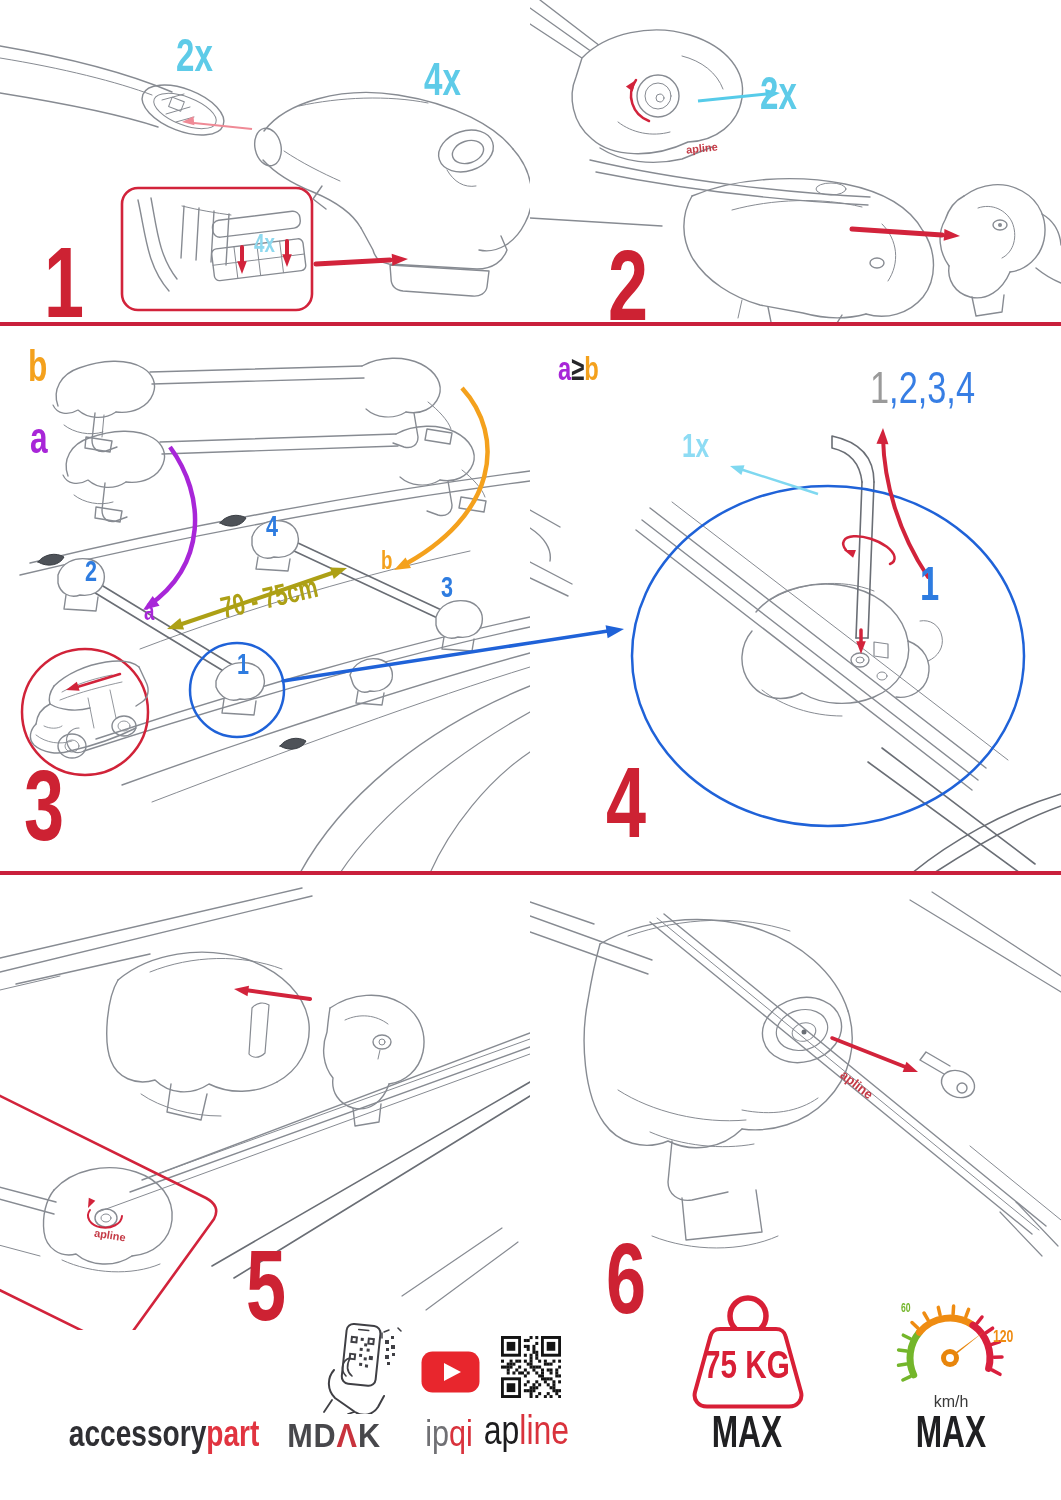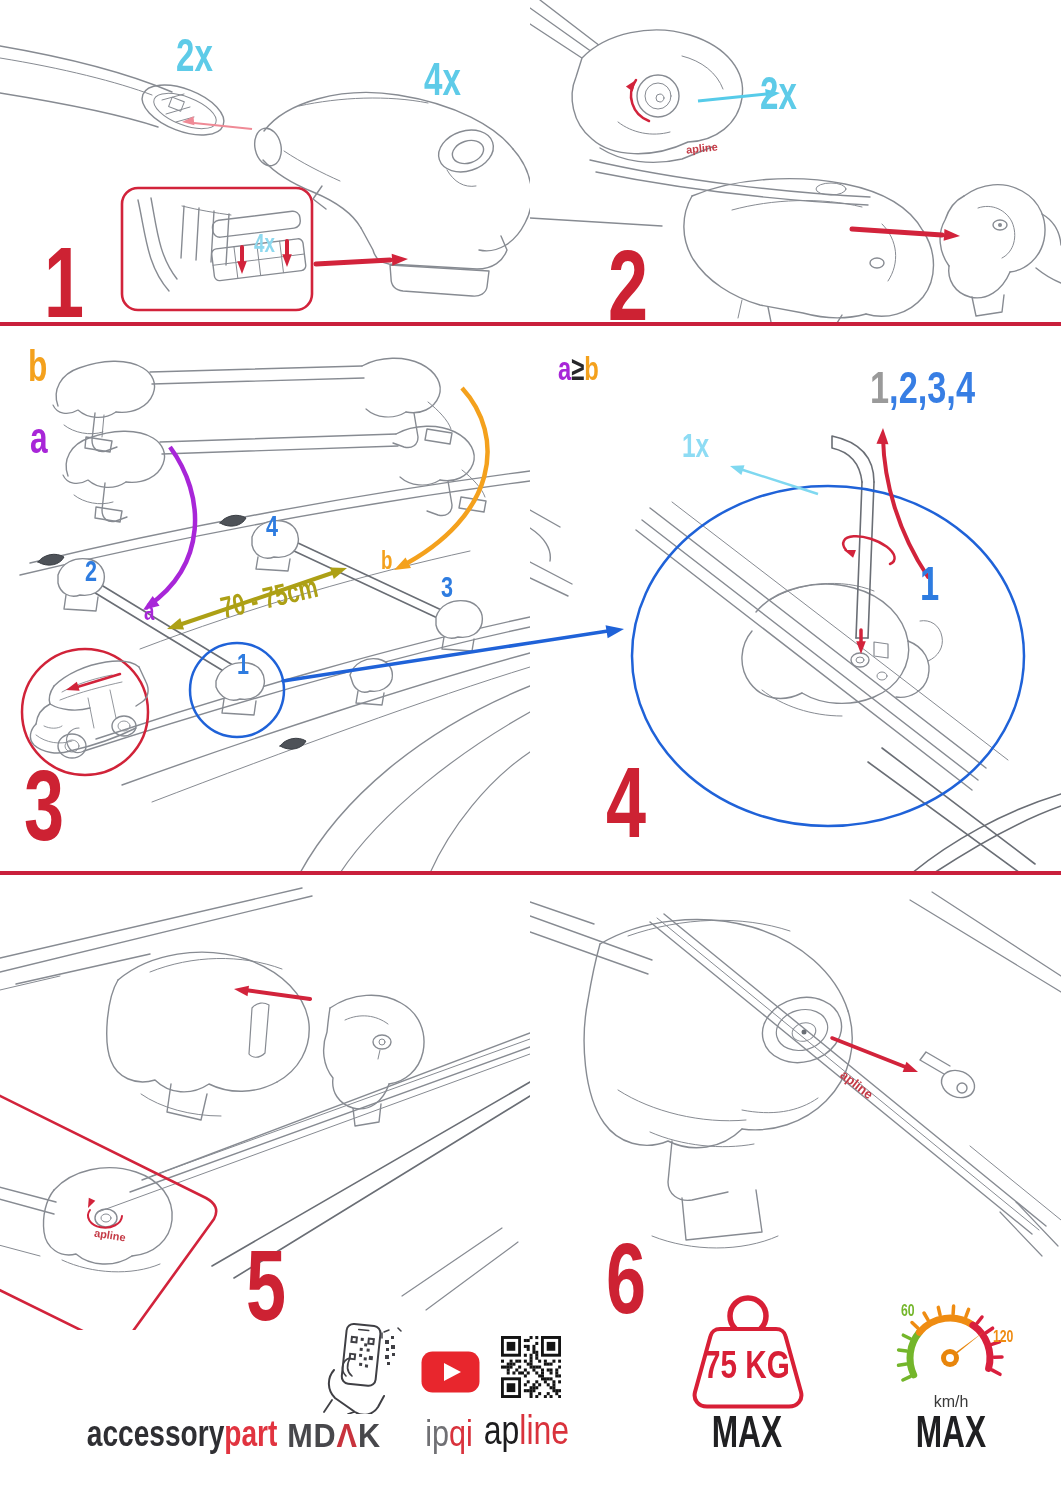--- a/index.html
+++ b/index.html
@@ -255,21 +255,21 @@
     <path d="M360,234 A27,12 20 1 0 316,220" class="red" stroke-width="2.5"></path>
     <use href="#ah" transform="translate(314,220) rotate(200) scale(0.7)" fill="#d2233b"></use>
     <path d="M331,300 L331,314" class="red" stroke-width="3.5"></path>
     <use href="#ah" transform="translate(331,324) rotate(90) scale(0.8)" fill="#d2233b"></use>
     <path d="M398,247 C368,202 354,152 353,108" class="red" stroke-width="4"></path>
     <use href="#ah" transform="translate(353,98) rotate(-88)" fill="#d2233b"></use>
     <path d="M288,164 L210,139" stroke="#7fd8f0" stroke-width="2.5" fill="none"></path>
     <use href="#ah" transform="translate(200,136) rotate(-162) scale(0.85)" fill="#7fd8f0"></use>
   </svg>
   <div class="lab" style="left:558px;top:352px;font-size:33px;font-weight:700"><span class="cond"><span style="color:#a826d8">a</span><span style="color:#26262a">≥</span><span style="color:#f4a11d">b</span></span></div>
-  <div class="lab" style="left:870px;top:366px;font-size:44px;font-weight:700"><span class="cond" style="transform:scaleX(0.78)"><span style="color:#9a9a9a">1</span><span style="color:#377ee4">,2,3,4</span></span></div>
+  <div class="lab" style="left:870px;top:366px;font-size:44px;font-weight:400"><span class="cond" style="transform:scaleX(0.78)"><span style="color:#9a9a9a">1</span><span style="color:#377ee4">,2,3,4</span></span></div>
   <div class="lab" style="left:682px;top:428px;font-size:34px;font-weight:600;color:#8edcf4"><span class="cond">1x</span></div>
   <div class="lab" style="left:920px;top:560px;font-size:48px;font-weight:700;color:#2e7ce0"><span class="cond">1</span></div>
   <div class="lab" style="left:606px;top:752px"><span class="cond stepnum">4</span></div>
 
   <div class="divider" style="top:871px"></div>
 
   <svg class="abs" style="left:0;top:880px" width="530" height="450" viewBox="0 0 530 450">
     <g class="ln">
       <path d="M0,78 L302,8 M0,92 L312,16 M16,104 L150,74"></path>
       <path d="M0,110 L60,96" stroke-width="1"></path>
@@ -337,21 +337,21 @@
       </g>
       <path d="M470,332 L512,376 M486,322 L528,366" stroke-width="1.2"></path>
       <path d="M440,266 L531,340" stroke-width="1"></path>
     </g>
     <path d="M302,158 L378,188" class="red" stroke-width="3.5"></path>
     <use href="#ah" transform="translate(388,192) rotate(21) scale(0.9)" fill="#d2233b"></use>
   </svg>
   <div class="lab" style="left:838px;top:1078px;font-size:13px;font-weight:700;color:#c43a46;transform:rotate(38deg)"><span>apline</span></div>
   <div class="lab" style="left:606px;top:1228px"><span class="cond stepnum">6</span></div>
 
-  <div class="lab" style="left:24px;top:1416px;width:280px;text-align:right"><span class="cond condC" style="font-size:36px;font-weight:600;transform:scaleX(0.78)"><span style="color:#2f2f33">accessory</span><span style="color:#e13440">part</span></span></div>
+  <div class="lab" style="left:24px;top:1416px;width:280px;text-align:center"><span class="cond condC" style="font-size:36px;font-weight:600;transform:scaleX(0.78)"><span style="color:#2f2f33">accessory</span><span style="color:#e13440">part</span></span></div>
 
   <svg class="abs" style="left:322px;top:1322px" width="80" height="92" viewBox="0 0 80 92">
     <g stroke="#3f3f44" stroke-width="2" fill="none" stroke-linecap="round" stroke-linejoin="round">
       <g transform="rotate(6 40 34)">
         <rect x="22" y="3" width="34" height="60" rx="7" fill="#fff"></rect>
         <path d="M34,8 L44,8" stroke-width="1.6"></path>
         <g fill="#3f3f44" stroke="none">
           <rect x="27" y="15" width="7" height="7"></rect>
             <rect x="29" y="17" width="3" height="3" fill="#fff"></rect>
           <rect x="44" y="15" width="7" height="7"></rect>
@@ -533,18 +533,18 @@
     </g>
     <g stroke-width="3.5" stroke-linecap="round">
       <path d="M18.1,80.6 L10.9,84.0 M14.4,68.1 L6.5,69.2 M14.5,55.1 L6.6,53.9 M18.4,42.7 L11.3,39.2" stroke="#74b62b"></path>
       <path d="M25.8,32.0 L20.0,26.5 M36,23.9 L32,17 M48.1,19.1 L46.3,11.4 M61.1,18.1 L61.6,10.1 M73.8,20.9 L76.6,13.4" stroke="#ef8c12"></path>
       <path d="M85.1,27.3 L90.0,21.0 M94.0,36.8 L100.6,32.2 M99.8,48.4 L107.5,45.9 M102,61.2 L110,61.1 M100.3,74.1 L108,78.3" stroke="#d91f3d"></path>
     </g>
     <polygon points="55.5,65.2 60.5,58.8 92.7,34.9" fill="#e8860c"></polygon>
     <circle cx="58" cy="62" r="9" fill="#e8860c"></circle>
       <circle cx="58" cy="62" r="4" fill="#fff"></circle>
   </svg>
-  <div class="lab" style="left:901px;top:1302px;font-size:17px;font-weight:700;color:#74b62b"><span class="cond">60</span></div>
+  <div class="lab" style="left:901px;top:1302px;font-size:12px;font-weight:700;color:#74b62b"><span class="cond">60</span></div>
   <div class="lab" style="left:993px;top:1328px;font-size:17px;font-weight:700;color:#ef8c12"><span class="cond">120</span></div>
   <div class="lab" style="left:892px;top:1394px;width:118px;text-align:center;font-size:16px;color:#3a3a3a"><span>km/h</span></div>
   <div class="lab" style="left:892px;top:1410px;width:118px;text-align:center"><span class="cond condC" style="font-size:44px;font-weight:700;color:#202022">MAX</span></div>
 
 </div>
 
 </body></html>

